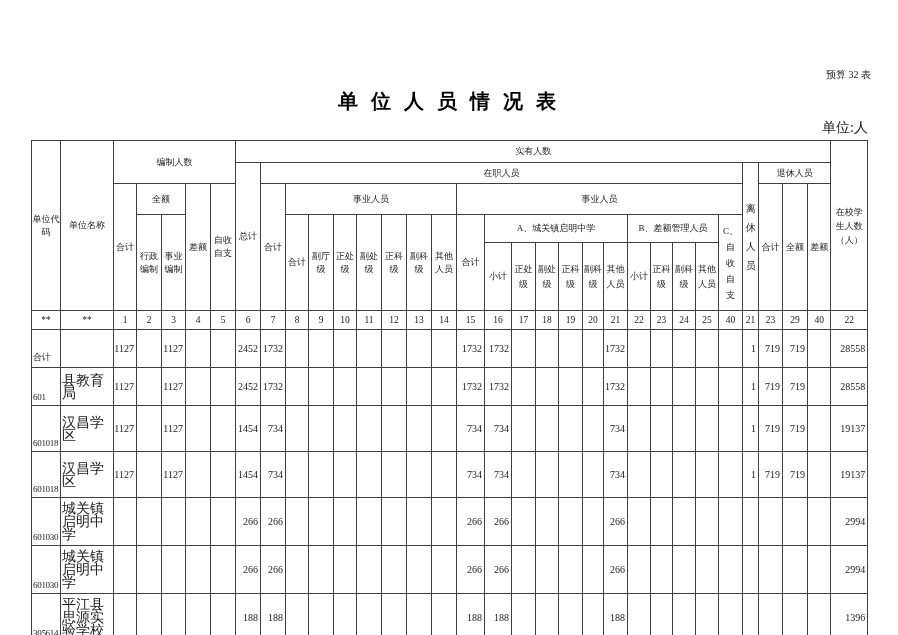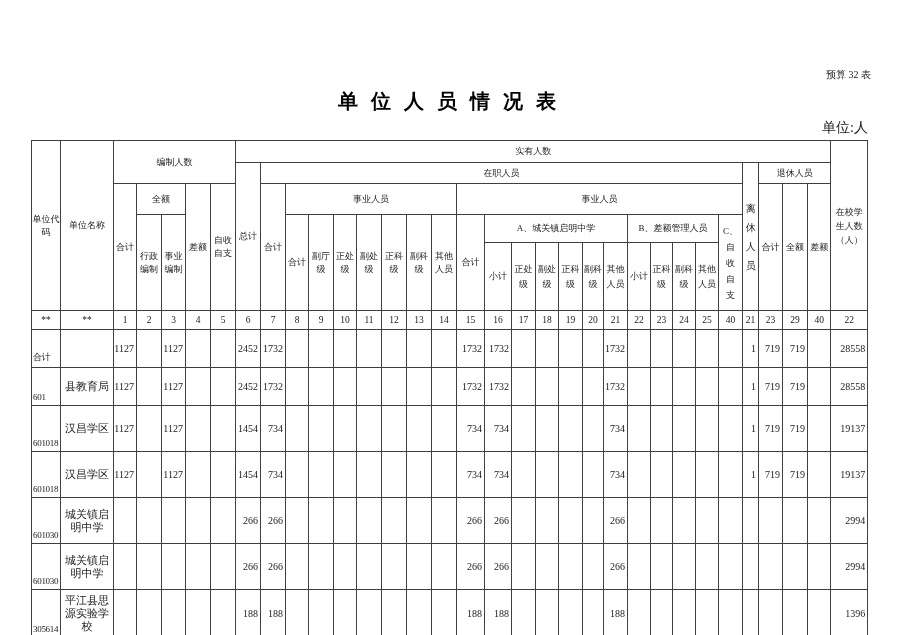--- a/index.html
+++ b/index.html
@@ -56,23 +56,23 @@
   th.zx{line-height:14px;}
   tbody td{font-size:10px;vertical-align:middle;}
   tr.r-s td{height:29px;}
   tr.r-t td{height:37px;}
   td.code{
     text-align:left;vertical-align:bottom;
     padding:0 0 3px 1px;
     font-size:9px;letter-spacing:-0.3px;white-space:nowrap;
   }
   td.name{
-    text-align:center;
+    text-align:left;
     padding:4px 1px;
-    font-size:11px;line-height:13px;
+    font-size:14px;line-height:13px;
     word-break:break-all;
   }
   td.val{
     text-align:right;
     padding-right:2px;
     white-space:nowrap;
   }
 </style>
 </head>
 <body>

